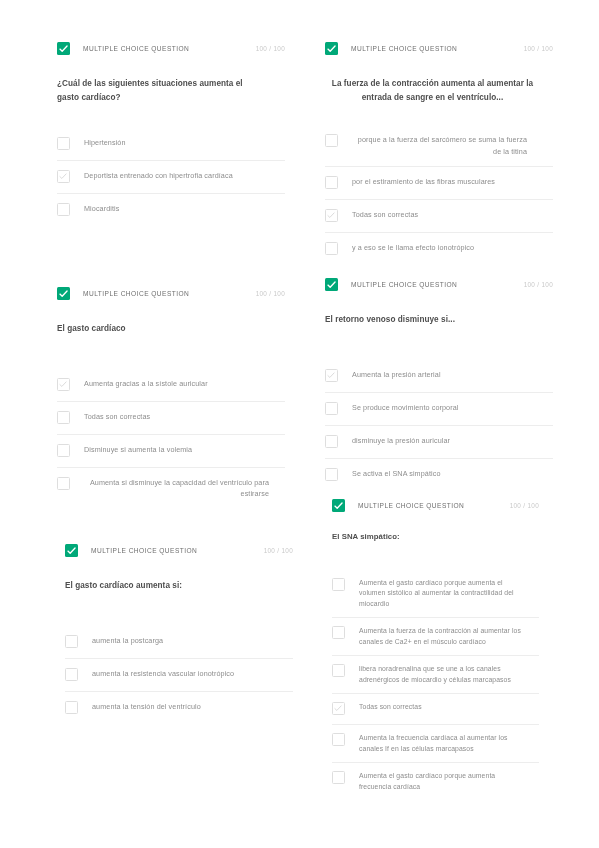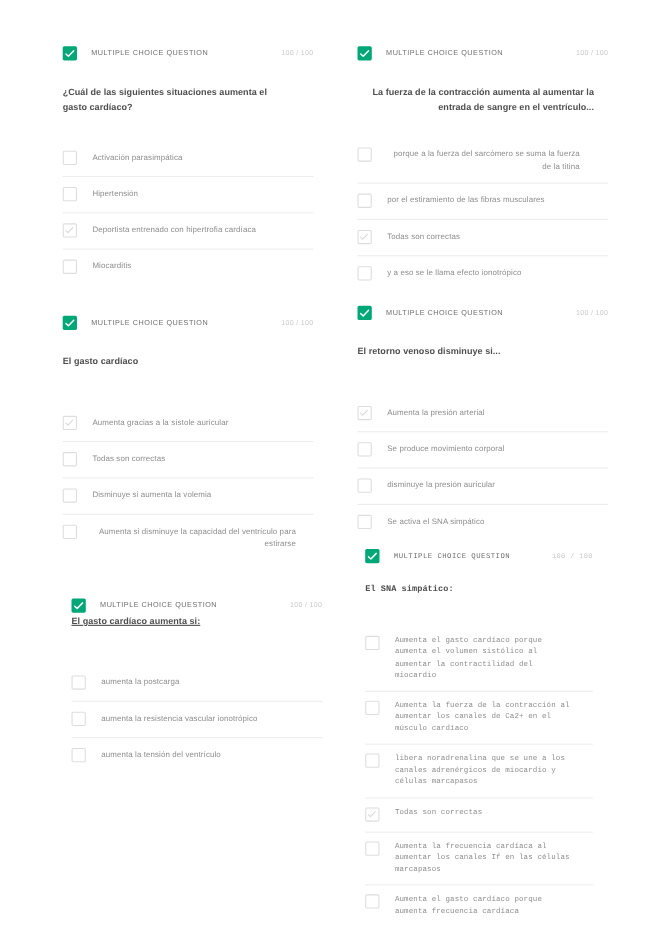--- a/index.html
+++ b/index.html
@@ -72,21 +72,21 @@
   }
 
   
   .qtext {
     font-size: 8.2px;
     line-height: 13.5px;
     color: #4e4e4e;
     font-weight: 700;
     letter-spacing: 0.05px;
   }
-  .qtext.center { text-align: right; }
+  .qtext.center { text-align: center; }
 
   
   .options { margin-top: 0; }
   .option {
     display: flex;
     align-items: flex-start;
     border-top: 1px solid #ededed;
     padding: 9px 0 9px 0;
     min-height: 14px;
   }
@@ -134,26 +134,20 @@
         </span>
         <span class="qhead-label">MULTIPLE CHOICE QUESTION</span>
         <span class="qhead-score">100 / 100</span>
       </div>
       <div class="qtext" style="margin-top:21px; width:200px;">¿Cuál de las siguientes situaciones aumenta el gasto cardíaco?</div>
       <div class="options" style="margin-top:24px;">
         <div class="option">
           <span class="option-box unchecked">
             
           </span>
-          <span class="option-label">Activación parasimpática</span>
-        </div>
-        <div class="option">
-          <span class="option-box unchecked">
-            
-          </span>
           <span class="option-label">Hipertensión</span>
         </div>
         <div class="option">
           <span class="option-box">
             <svg viewBox="0 0 10 9">
                 <path d="M1 4.6 L3.5 7 L9 1.2" stroke="#d8d8d8" stroke-width="1.2" fill="none" stroke-linecap="round" stroke-linejoin="round"></path>
               </svg>
           </span>
           <span class="option-label">Deportista entrenado con hipertrofia cardíaca</span>
         </div>
@@ -210,21 +204,21 @@
     <div class="qcard" style="left:25px; top:542px; width:228px;">
       <div class="qhead">
         <span class="qhead-check">
           <svg viewBox="0 0 10 9">
               <path d="M1 4.6 L3.5 7 L9 1.2" stroke="#ffffff" stroke-width="1.5" fill="none" stroke-linecap="round" stroke-linejoin="round"></path>
             </svg>
         </span>
         <span class="qhead-label">MULTIPLE CHOICE QUESTION</span>
         <span class="qhead-score">100 / 100</span>
       </div>
-      <div class="qtext" style="width:200px;text-decoration:underline;">El gasto cardíaco aumenta si:</div>
+      <div class="qtext" style="margin-top:21px; width:200px;">El gasto cardíaco aumenta si:</div>
       <div class="options" style="margin-top:33px;">
         <div class="option">
           <span class="option-box unchecked">
             
           </span>
           <span class="option-label">aumenta la postcarga</span>
         </div>
         <div class="option">
           <span class="option-box unchecked">
             
@@ -319,21 +313,21 @@
         </div>
         <div class="option">
           <span class="option-box unchecked">
             
           </span>
           <span class="option-label">Se activa el SNA simpático</span>
         </div>
       </div>
     </div>
 
-    <div class="qcard" style="left:22px; top:497px; width:207px;font-family:Liberation Mono, monospace;">
+    <div class="qcard" style="left:22px; top:497px; width:207px;">
       <div class="qhead">
         <span class="qhead-check">
           <svg viewBox="0 0 10 9">
               <path d="M1 4.6 L3.5 7 L9 1.2" stroke="#ffffff" stroke-width="1.5" fill="none" stroke-linecap="round" stroke-linejoin="round"></path>
             </svg>
         </span>
         <span class="qhead-label">MULTIPLE CHOICE QUESTION</span>
         <span class="qhead-score">100 / 100</span>
       </div>
       <div class="qtext" style="margin-top:17px; width:200px; font-size:7.8px;">El SNA simpático:</div>

